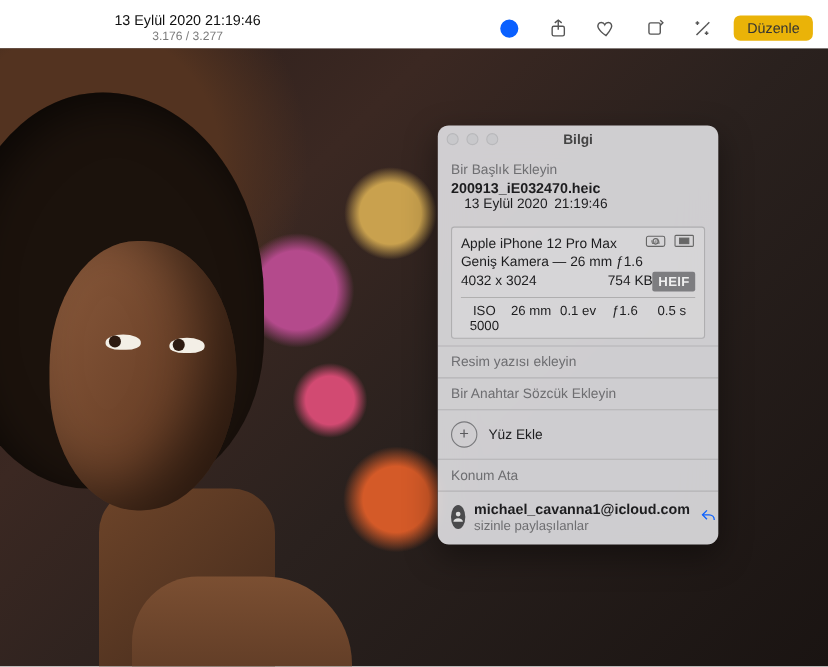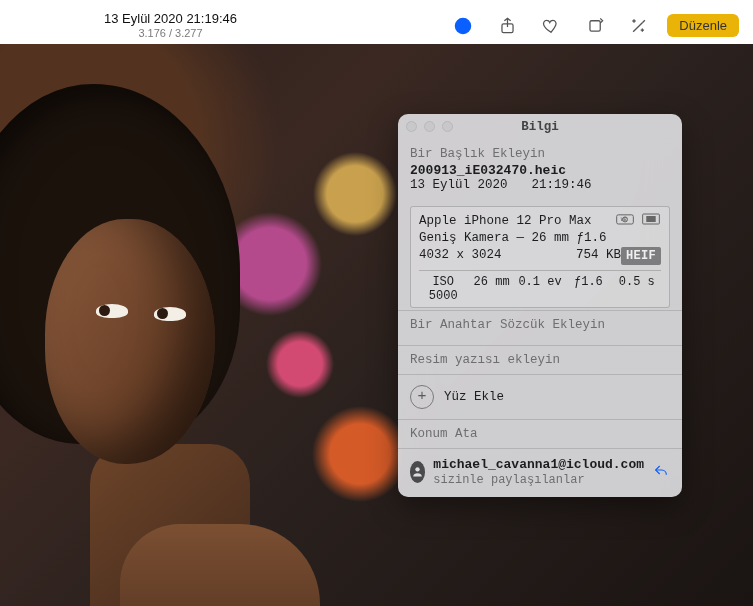--- a/index.html
+++ b/index.html
@@ -76,40 +76,39 @@
   .eye {
     position:absolute; width:32px; height:14px;
     background:#f3efe6; border-radius:60% 60% 50% 50%;
   }
   .eye.l { left:96px; top:260px; }
   .eye.r { left:154px; top:263px; }
   .pupil { width:11px;height:11px;background:#2c1a10;border-radius:50%;margin:1px 0 0 3px;}
 
   
   .info-panel {
-    position: absolute; left: 398px; top: 114px; width: 284px;
+    position: absolute; left: 398px; top: 114px; width: 255px;
     background: rgba(230,230,233,0.88);
     backdrop-filter: blur(20px);
     border-radius: 10px;
     box-shadow: 0 10px 30px rgba(0,0,0,0.4);
     font-size: 12.5px; color: #1d1d1f;
     overflow: hidden;
-    font-family: Liberation Mono, monospace;
   }
   .panel-titlebar {
     height: 26px; display:flex; align-items:center; justify-content:center; position:relative;
     font-size: 12.5px; font-weight: 600; color: #444;
   }
   .traffic { position:absolute; left:8px; top:7px; display:flex; gap:7px; }
   .traffic span { width:11px;height:11px;border-radius:50%;background:#c8c8cb;border:0.5px solid #b8b8bb; }
   .section { padding: 7px 12px; }
   .divider { border-top: 1px solid rgba(0,0,0,0.13); }
   .placeholder-title { color:#6f6f72; font-size:12.5px; margin-bottom:2px; }
   .filename { font-weight:600; font-size:13px; }
-  .dt-row { font-size:12.5px; font-weight:500; display:flex; gap:24px; }
+  .dt-row { font-size:12.5px; font-weight:500; display:flex; gap:6px;margin-left:12px; }
   .cam-box {
     margin: 7px 12px 2px 12px; padding: 6px 8px 4px 8px;
     border: 0.5px solid rgba(0,0,0,0.18); border-radius:3px;
     background: rgba(255,255,255,0.15);
     position: relative;
   }
   .cam-icons { position:absolute; right:8px; top:5px; display:flex; gap:6px; color:#555; }
   .cam-line { font-size:12.5px; font-weight:500; line-height:1.35; }
   .cam-row2 { display:flex; justify-content:space-between; align-items:center; }
   .heif-badge {
@@ -237,25 +236,25 @@
     </div>
     <div class="exif-row">
       <span>ISO 5000</span>
       <span>26 mm</span>
       <span>0.1 ev</span>
       <span>ƒ1.6</span>
       <span style="text-align:center">0.5 s</span>
     </div>
   </div>
 
+  <div class="section divider" style="margin-top:6px;">
+    <div class="plain-label">Resim yazısı ekleyin</div>
+  </div>
   <div class="section divider">
     <div class="plain-label">Bir Anahtar Sözcük Ekleyin</div>
-  </div>
-  <div class="section divider" style="margin-top:6px;">
-    <div class="plain-label">Resim yazısı ekleyin</div>
   </div>
 
   <div class="face-row divider">
     <div class="plus-circle">+</div>
     <span>Yüz Ekle</span>
   </div>
 
   <div class="section divider">
     <div class="plain-label">Konum Ata</div>
   </div>

